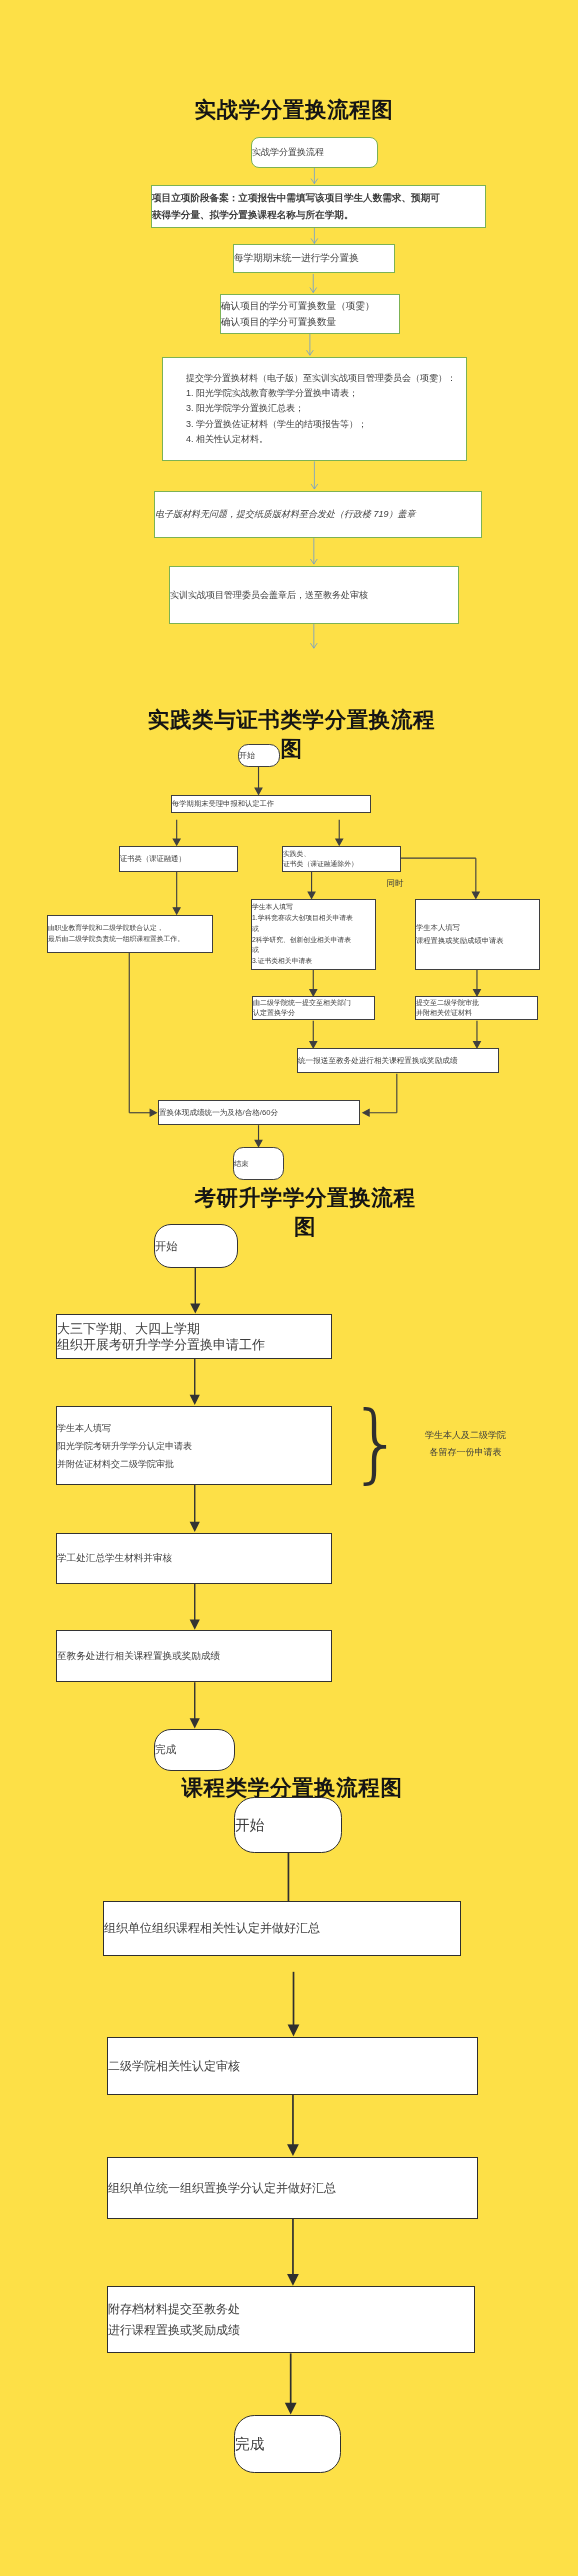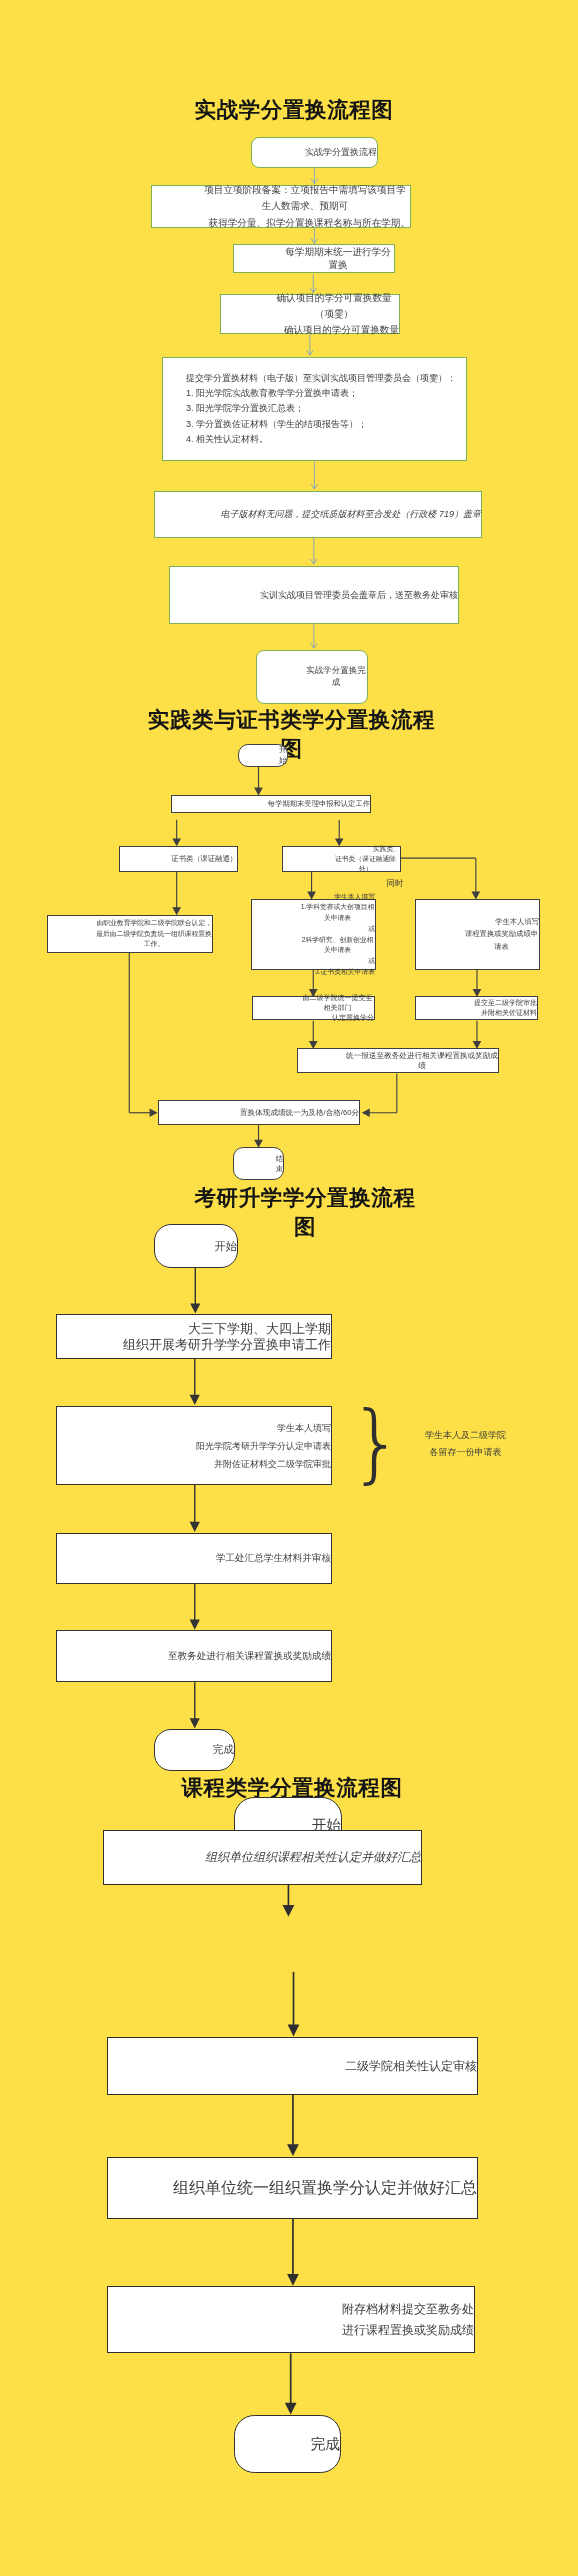--- a/index.html
+++ b/index.html
@@ -1,21 +1,21 @@
 <!DOCTYPE html>
 <html style="font-size:9px"><head>
 <meta charset="utf-8">
 <style>
   html,body{margin:0;padding:0;background:#ffffff;}
   #canvas{position:relative;width:578px;height:2576px;background:#fde047;
           font-family:"Liberation Sans","DejaVu Sans",sans-serif;color:#3d3d3d;overflow:hidden;}
   .abs{position:absolute;box-sizing:border-box;}
   .title{font-weight:bold;color:#151515;text-align:center;letter-spacing:0.6px;}
-  .box{display:flex;flex-direction:column;align-items:flex-end;justify-content:center;
-       background:#ffffff;text-align:center;padding-left:48px;}
+  .box{display:flex;flex-direction:column;align-items:flex-start;justify-content:center;
+       background:#ffffff;text-align:center;}
   .g{border:1.1px solid #7cb254;}               
   .d2{border:1.1px solid #3f3f3f;}              
   .d3{border:1.7px solid #333333;}              
   .d4{border:1.7px solid #2f2f2f;}              
   .r14{border-radius:8px;}
   .r18{border-radius:10.2px;}
   .r30{border-radius:17px;}
   .r36{border-radius:20.3px;}
   .left-list{align-items:flex-start;text-align:left;}
   .line{display:block;}
@@ -101,21 +101,21 @@
         <path d="M507 4258 L523 4258 L515 4274 Z"></path>
     </g>
   </svg>
 
   <div class="abs title" style="left:139px;top:95px;width:310px;font-size:21.5px;">实战学分置换流程图</div>
 
   <div class="abs box g r14" style="left:251px;top:137px;width:127px;height:31px;font-size:9px;">
     <span class="line">实战学分置换流程</span>
   </div>
 
-  <div class="abs box g" style="left:151px;top:185px;width:260px;height:43px;font-size:9.6px;line-height:16.4px;">
+  <div class="abs box g" style="left:151px;top:185px;width:335px;height:43px;font-size:9.6px;line-height:16.4px;font-weight:bold;">
     <span class="line">项目立项阶段备案：立项报告中需填写该项目学生人数需求、预期可</span>
     <span class="line">获得学分量、拟学分置换课程名称与所在学期。</span>
   </div>
 
   <div class="abs box g" style="left:233px;top:244px;width:162px;height:29px;font-size:9.6px;">
     <span class="line">每学期期末统一进行学分置换</span>
   </div>
 
   <div class="abs box g" style="left:220px;top:294px;width:180px;height:40px;font-size:9.6px;line-height:16px;">
     <span class="line">确认项目的学分可置换数量（项雯）</span>
@@ -131,23 +131,20 @@
   </div>
 
   <div class="abs box g" style="left:154px;top:491px;width:328px;height:47px;font-size:9px;font-style:italic;">
     <span class="line">电子版材料无问题，提交纸质版材料至合发处（行政楼 719）盖章</span>
   </div>
 
   <div class="abs box g" style="left:169px;top:566px;width:290px;height:58px;font-size:9px;">
     <span class="line">实训实战项目管理委员会盖章后，送至教务处审核</span>
   </div>
 
-  <div class="abs box g r14" style="left:256px;top:650px;width:112px;height:54px;font-size:8.5px;">
-    <span class="line">实战学分置换完成</span>
-  </div>
 
   <div class="abs title" style="left:140px;top:705px;width:303px;font-size:21.5px;">实践类与证书类学分置换流程图</div>
 
   <div class="abs box d2 r18" style="left:238px;top:744px;width:42px;height:22.6px;font-size:8px;">
     <span class="line">开始</span>
   </div>
 
   <div class="abs box d2" style="left:171px;top:795px;width:200px;height:18px;font-size:7.3px;">
     <span class="line">每学期期末受理申报和认定工作</span>
   </div>
@@ -239,29 +236,29 @@
   <div class="abs box d3 r30" style="left:154px;top:1729px;width:81px;height:42px;font-size:10.7px;">
     <span class="line">完成</span>
   </div>
 
   <div class="abs title" style="left:179px;top:1773px;width:226px;font-size:21.5px;">课程类学分置换流程图</div>
 
   <div class="abs box d4 r36" style="left:234px;top:1797px;width:108px;height:56px;font-size:14.7px;">
     <span class="line">开始</span>
   </div>
 
-  <div class="abs box d4" style="left:103px;top:1830px;width:319px;height:55px;font-size:12px;font-style:italic;">
+  <div class="abs box d4" style="left:103px;top:1901px;width:358px;height:55px;font-size:12px;">
     <span class="line">组织单位组织课程相关性认定并做好汇总</span>
   </div>
 
   <div class="abs box d4" style="left:107px;top:2037px;width:371px;height:58px;font-size:12px;">
     <span class="line">二级学院相关性认定审核</span>
   </div>
 
-  <div class="abs box d4" style="left:107px;top:2157px;width:371px;height:62px;font-size:16px;">
+  <div class="abs box d4" style="left:107px;top:2157px;width:371px;height:62px;font-size:12px;">
     <span class="line">组织单位统一组织置换学分认定并做好汇总</span>
   </div>
 
   <div class="abs box d4" style="left:107px;top:2286px;width:368px;height:67px;font-size:12px;line-height:20.3px;">
     <span class="line">附存档材料提交至教务处</span>
     <span class="line">进行课程置换或奖励成绩</span>
   </div>
 
   <div class="abs box d4 r36" style="left:234px;top:2415px;width:107px;height:58px;font-size:14.7px;">
     <span class="line">完成</span>

